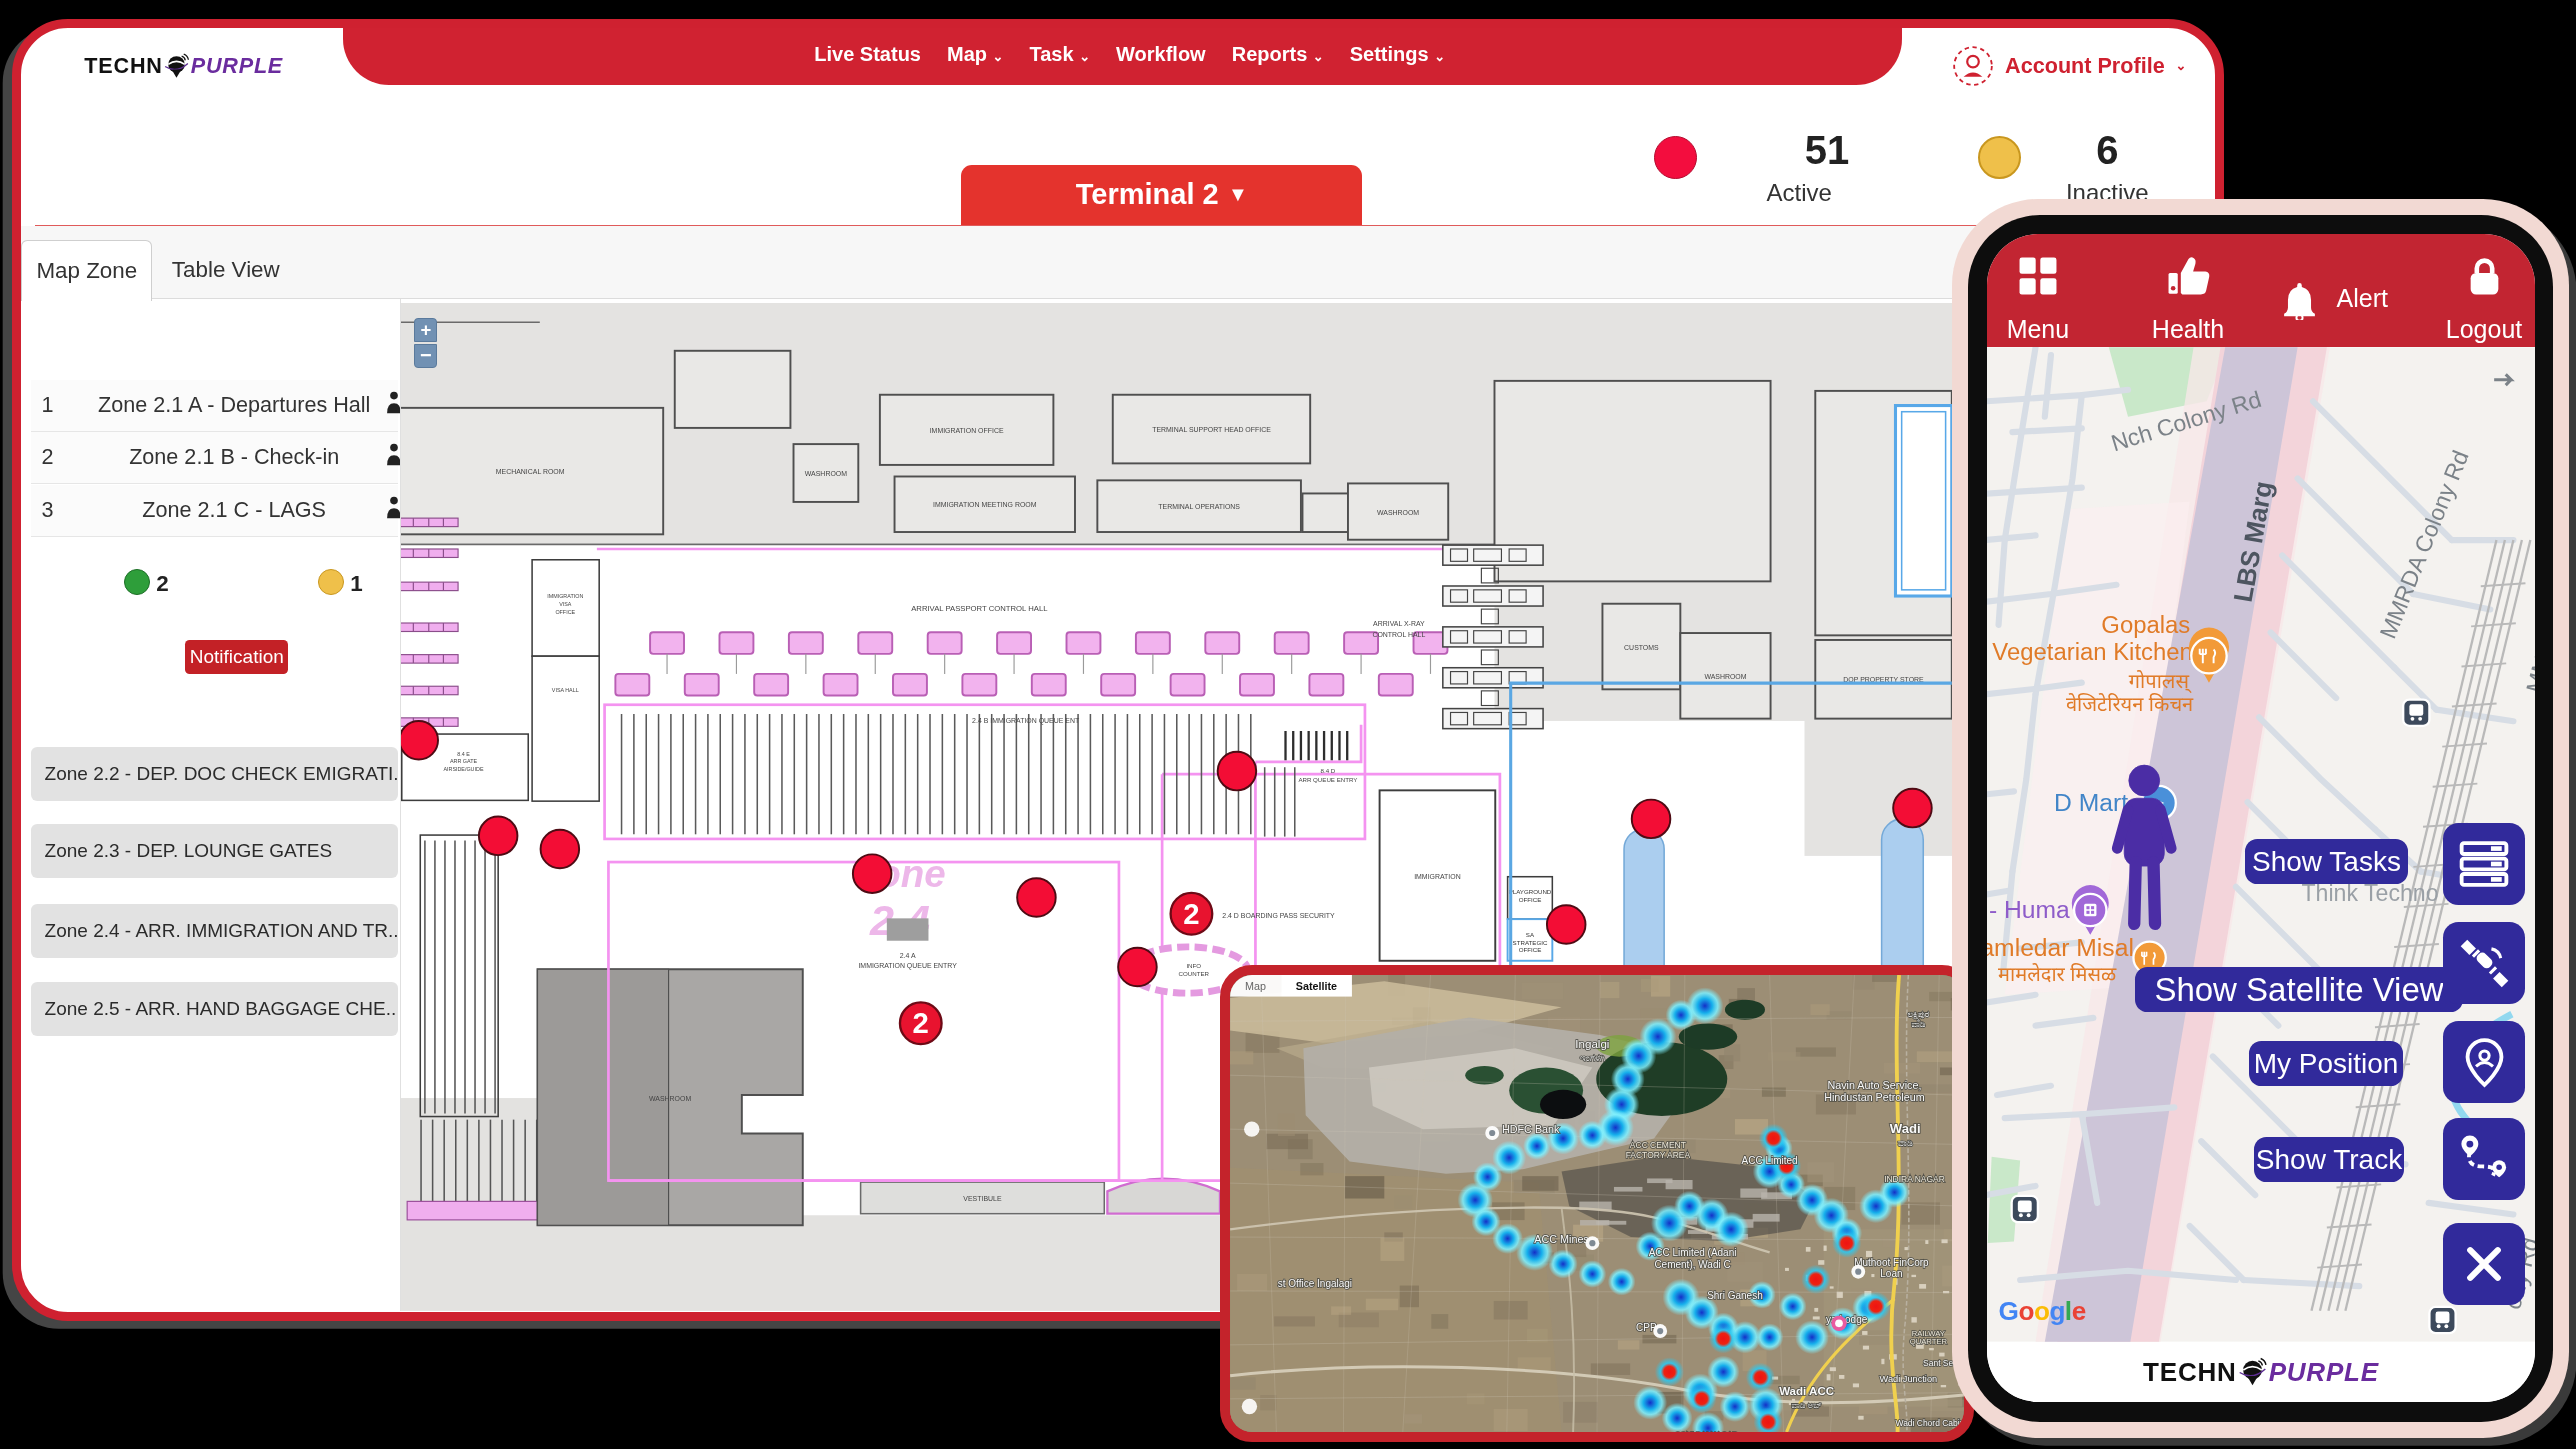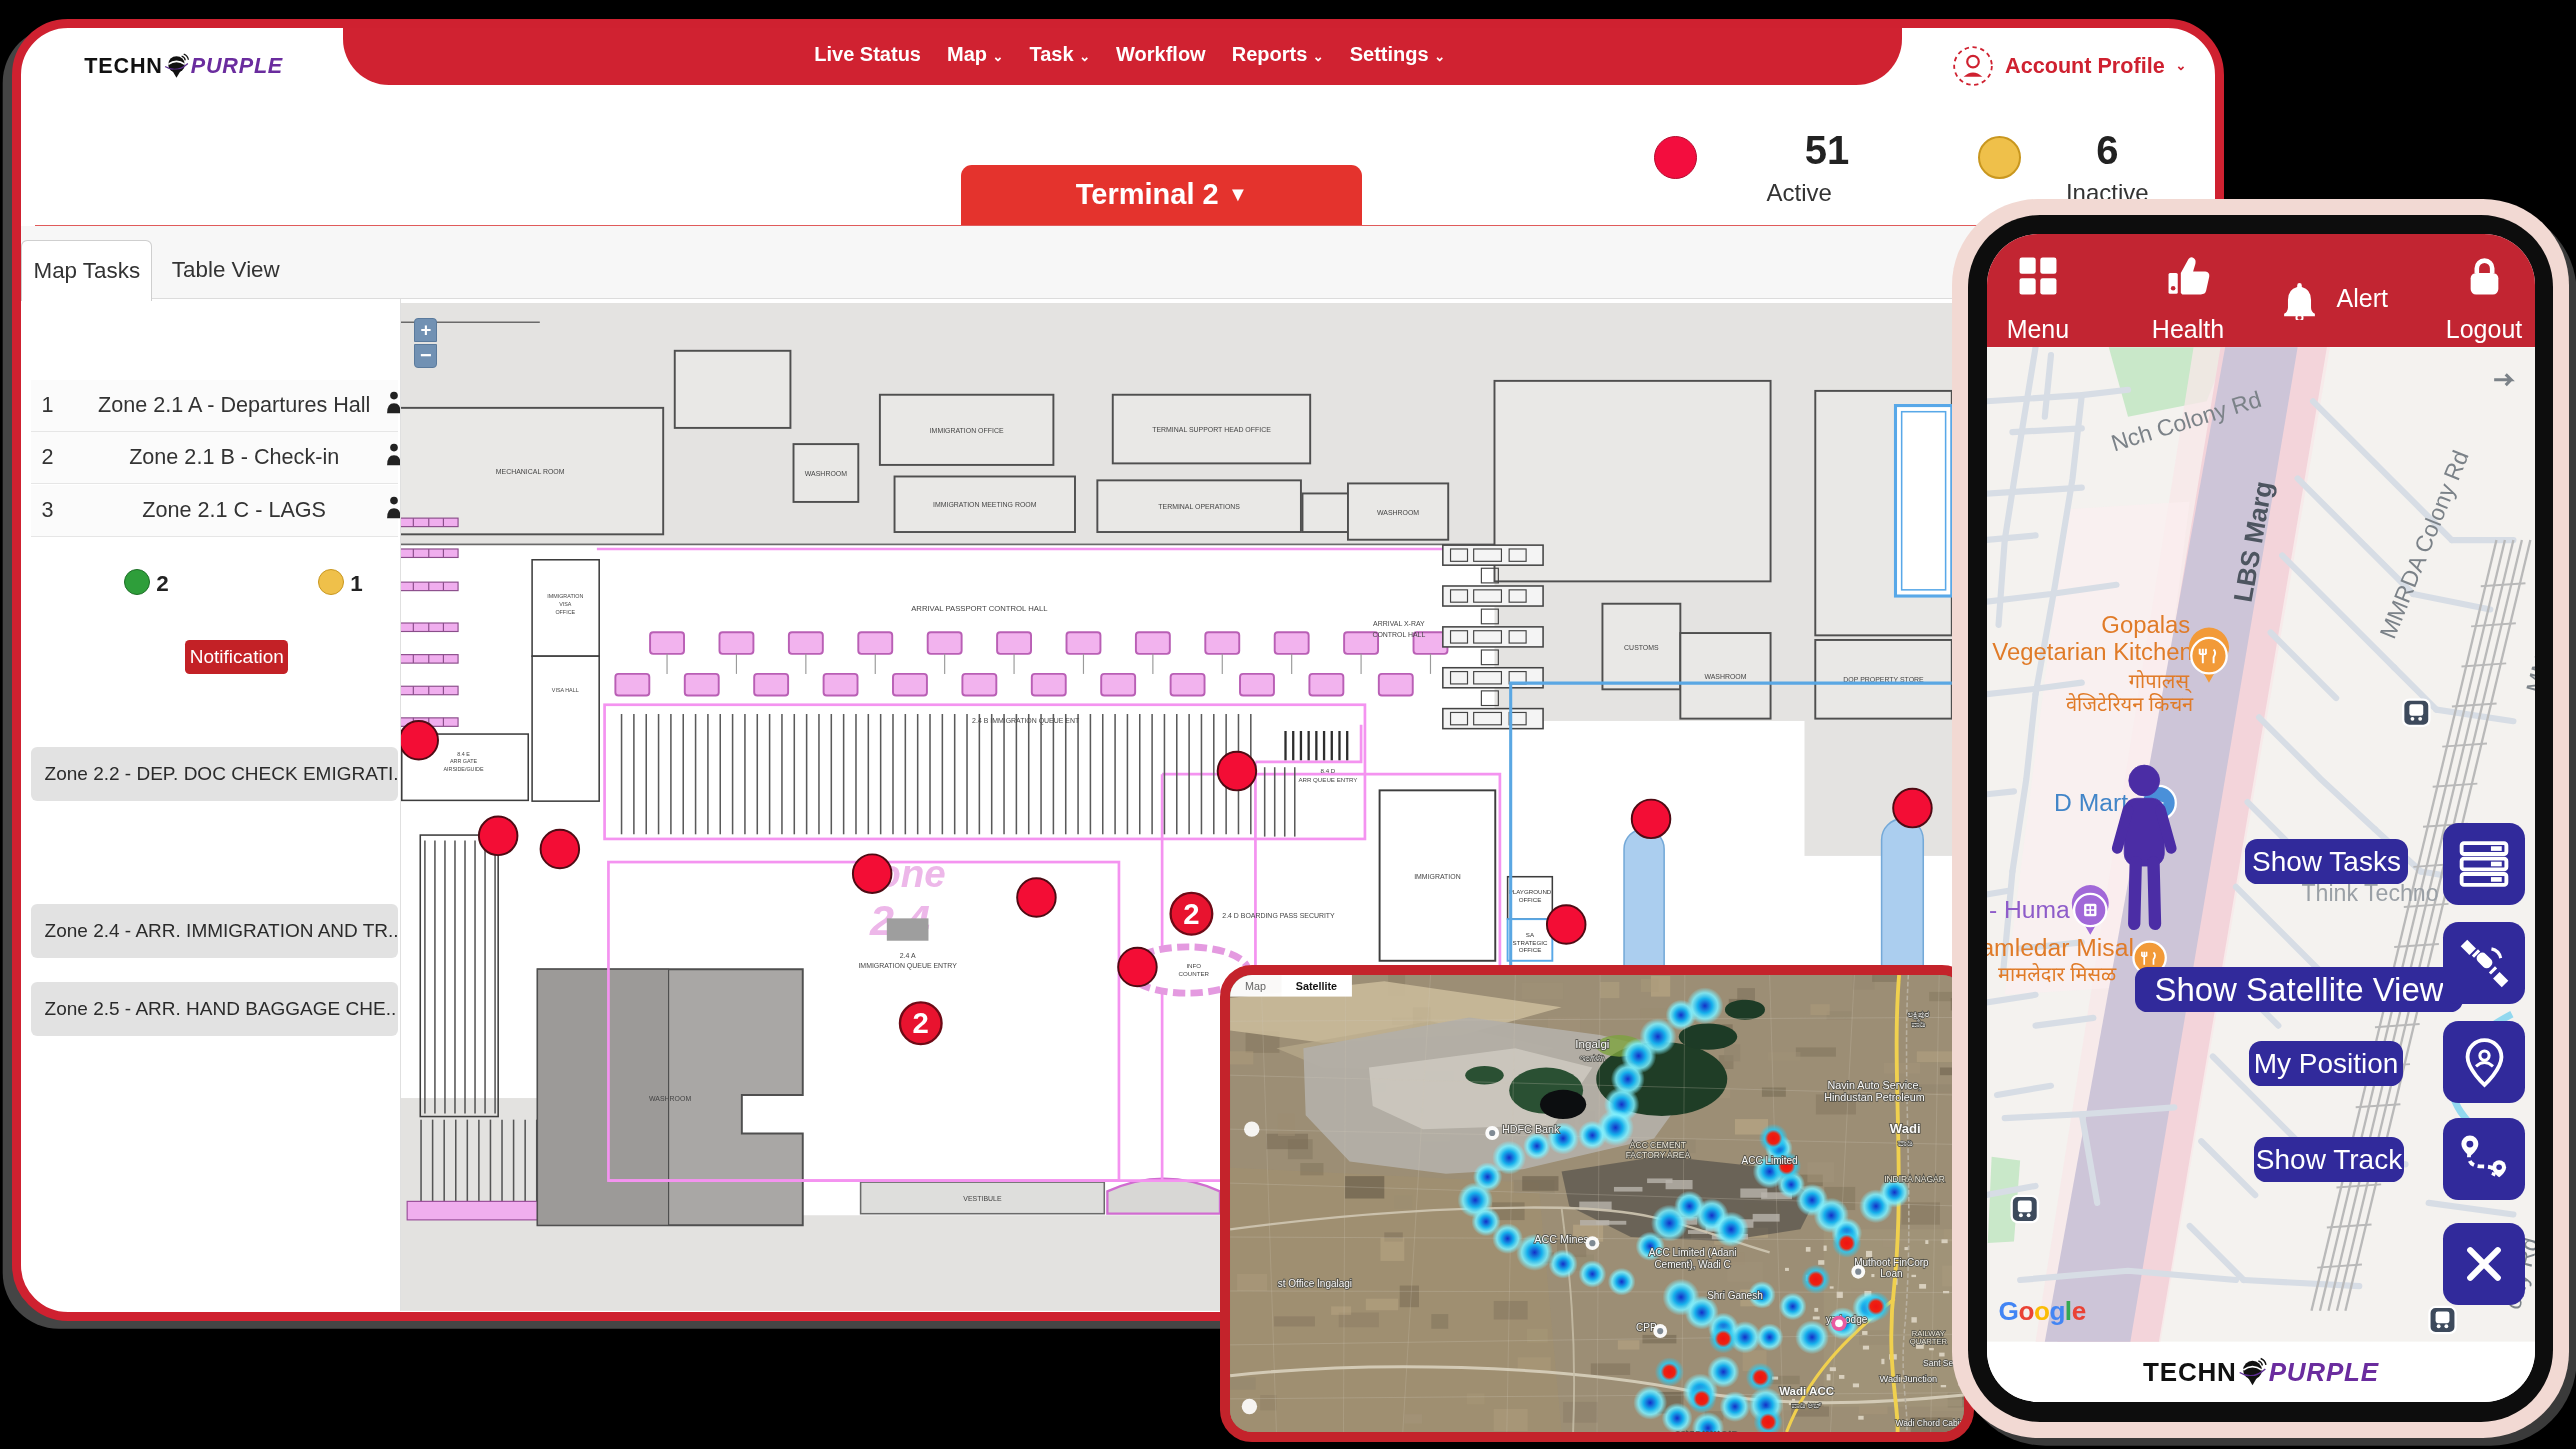--- a/index.html
+++ b/index.html
@@ -39,21 +39,21 @@
       </div>
 <div class="abs" style="left:940px;top:137px;width:401px;height:60px;background:#e4332d;border-radius:10.8px 10.8px 0 0;color:#fff;font-size:29px;font-weight:bold;display:flex;align-items:center;justify-content:center">Terminal 2 <span style="font-size:20px;margin-left:9.3px">▼</span></div>
 <div class="abs" style="left:1633px;top:108px;width:43px;height:43px;border-radius:50%;background:#f30d3e;border:1.5px solid #b30b2e"></div>
 <div class="abs" style="left:1728px;top:100px;width:100px;text-align:right;font-size:40px;font-weight:bold;color:#222">51</div>
 <div class="abs" style="left:1728px;top:151px;width:100px;text-align:center;font-size:24px;color:#333">Active</div>
 <div class="abs" style="left:1957px;top:108px;width:43px;height:43px;border-radius:50%;background:#efc04a;border:2.3px solid #c9971f"></div>
 <div class="abs" style="left:2036px;top:100px;width:100px;text-align:center;font-size:40px;font-weight:bold;color:#222">6</div>
 <div class="abs" style="left:2036px;top:151px;width:100px;text-align:center;font-size:24px;color:#333">Inactive</div>
 <div class="abs" style="left:14px;top:197px;width:2164px;height:1.5px;background:#e05a5a"></div>
 <div class="abs" style="left:0;top:198px;width:2193px;height:73px;background:#f7f7f7;border-bottom:1.5px solid #dcdcdc"></div>
-<div class="abs" style="left:0px;top:212px;width:131px;height:61px;background:#fff;border:1.5px solid #cfcfcf;border-bottom:none;border-radius:6.2px 6.2px 0 0;display:flex;align-items:center;justify-content:center;font-size:22.4px;color:#333">Map Tasks</div>
+<div class="abs" style="left:0px;top:212px;width:131px;height:61px;background:#fff;border:1.5px solid #cfcfcf;border-bottom:none;border-radius:6.2px 6.2px 0 0;display:flex;align-items:center;justify-content:center;font-size:22.4px;color:#333">Map Zone</div>
 <div class="abs" style="left:131px;top:212px;width:147px;height:61px;display:flex;align-items:center;justify-content:center;font-size:22.4px;color:#333">Table View</div>
 <div class="abs" style="left:9.3px;top:352px;width:367px;height:52px;background:#fbfbfb;border-bottom:0.8px solid #e6e6e6;display:flex;align-items:center;font-size:21.6px;color:#333">
         <span style="width:54px;padding-left:10.8px">1</span>
         <span style="flex:1;text-align:center">Zone 2.1 A - Departures Hall</span>
         <span style="margin-right:-6.2px"><svg width="20" height="23" viewBox="0 0 26 30">
             <circle cx="13" cy="6" r="5" fill="#222"></circle>
             <path d="M4,29 q0,-13 9,-13 q9,0 9,13 Z" fill="#222"></path>
           </svg></span>
       </div>
 <div class="abs" style="left:9.3px;top:404px;width:367px;height:52px;background:#fbfbfb;border-bottom:0.8px solid #e6e6e6;display:flex;align-items:center;font-size:21.6px;color:#333">
@@ -71,20 +71,21 @@
             <circle cx="13" cy="6" r="5" fill="#222"></circle>
             <path d="M4,29 q0,-13 9,-13 q9,0 9,13 Z" fill="#222"></path>
           </svg></span>
       </div>
 <div class="abs" style="left:103px;top:541px;width:26px;height:26px;border-radius:50%;background:#2e9e3a;border:1.5px solid #1c6e26"></div>
 <div class="abs" style="left:135px;top:543px;font-size:22.4px;color:#222;font-weight:bold">2</div>
 <div class="abs" style="left:297px;top:541px;width:26px;height:26px;border-radius:50%;background:#efc04a;border:1.5px solid #c9971f"></div>
 <div class="abs" style="left:329px;top:543px;font-size:22.4px;color:#222;font-weight:bold">1</div>
 <div class="abs" style="left:164px;top:612px;width:103px;height:34px;background:#c32126;border-radius:4.6px;color:#fff;font-size:19px;display:flex;align-items:center;justify-content:center">Notification</div>
 <div class="abs" style="left:9.3px;top:719px;width:367px;height:54px;background:#e2e2e2;border-radius:6.2px;display:flex;align-items:center;padding-left:14px;font-size:19px;color:#2b2b2b;white-space:nowrap;overflow:hidden">Zone 2.2 - DEP. DOC CHECK EMIGRATI...</div>
+<div class="abs" style="left:9.3px;top:796px;width:367px;height:54px;background:#e2e2e2;border-radius:6.2px;display:flex;align-items:center;padding-left:14px;font-size:19px;color:#2b2b2b;white-space:nowrap;overflow:hidden">Zone 2.3 - DEP. LOUNGE GATES</div>
 <div class="abs" style="left:9.3px;top:876px;width:367px;height:54px;background:#e2e2e2;border-radius:6.2px;display:flex;align-items:center;padding-left:14px;font-size:19px;color:#2b2b2b;white-space:nowrap;overflow:hidden">Zone 2.4 - ARR. IMMIGRATION AND TR...</div>
 <div class="abs" style="left:9.3px;top:954px;width:367px;height:54px;background:#e2e2e2;border-radius:6.2px;display:flex;align-items:center;padding-left:14px;font-size:19px;color:#2b2b2b;white-space:nowrap;overflow:hidden">Zone 2.5 - ARR. HAND BAGGAGE CHE...</div>
 <div class="abs" style="left:379px;top:271px;width:1814px;height:1012px;overflow:hidden;border-left:1.5px solid #e0e0e0">
         <svg width="1823" height="1012" viewBox="520 388 2364 1312" style="position:absolute;left:0;top:0">
 <rect x="520" y="388" width="2364" height="1312" fill="#ffffff"></rect>
 <rect x="520" y="393" width="2364" height="312" fill="#e4e3e1"></rect>
 <rect x="1938" y="700" width="946" height="235" fill="#e4e3e1"></rect>
 <rect x="2340" y="930" width="544" height="180" fill="#e4e3e1"></rect>
 <rect x="520" y="1576" width="2364" height="124" fill="#e3e2e0"></rect>
 <rect x="520" y="1424" width="180" height="160" fill="#e3e2e0"></rect>

